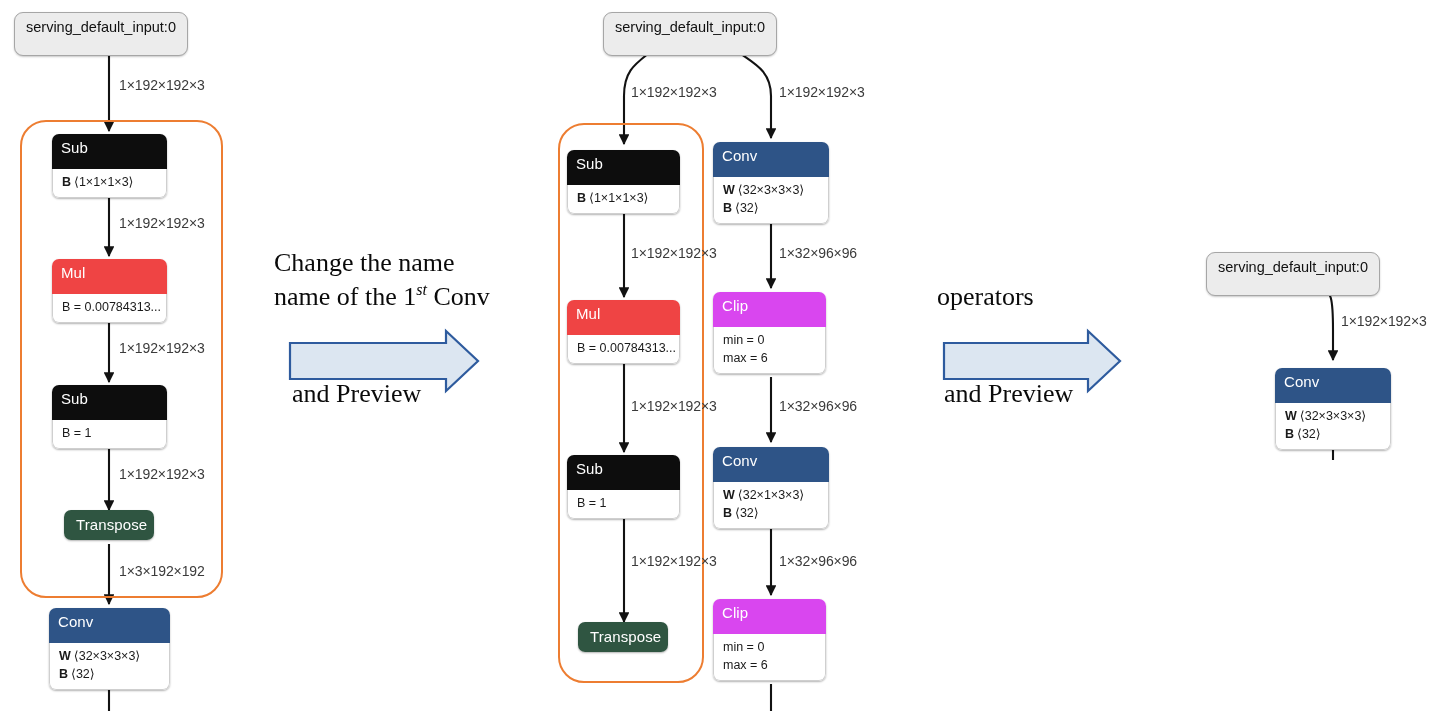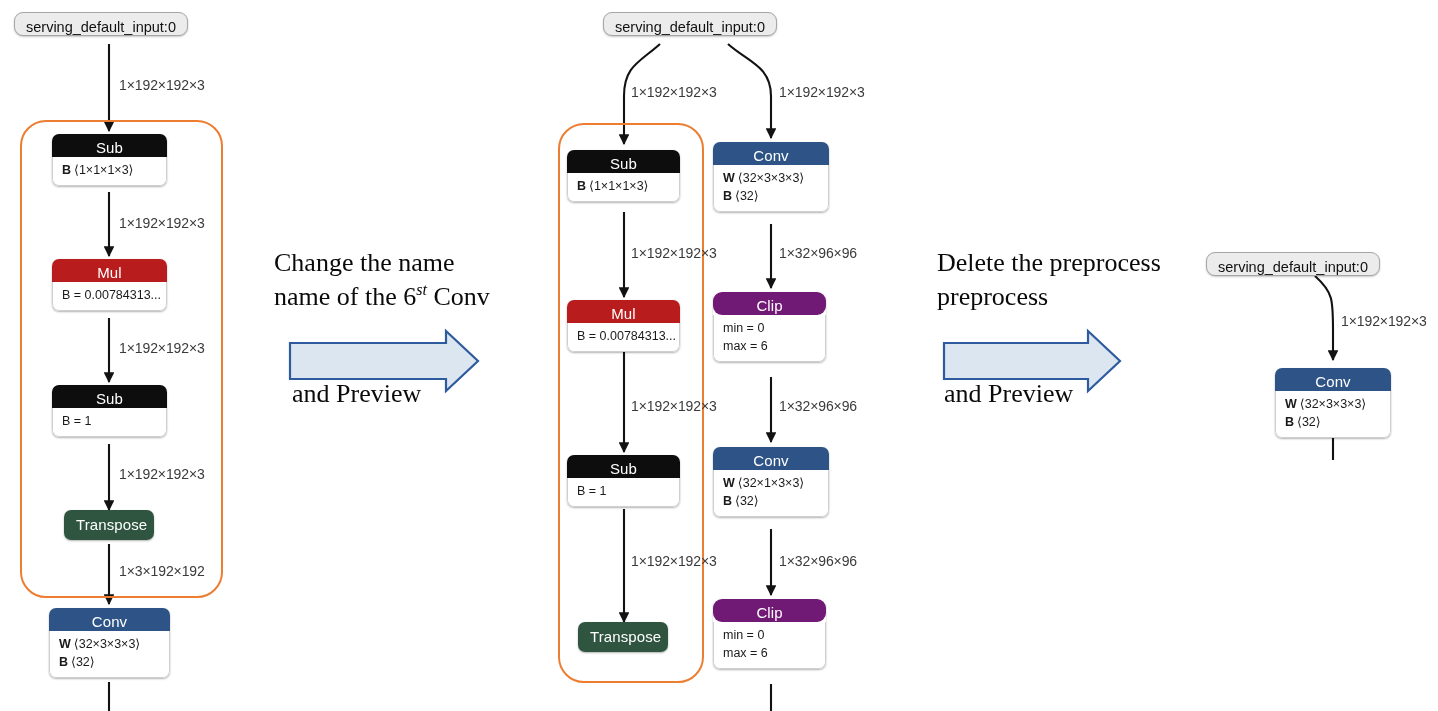--- a/index.html
+++ b/index.html
@@ -28,23 +28,22 @@
     border-radius: 7px;
     overflow: hidden;
     box-sizing: border-box;
     box-shadow: 0 1px 2px rgba(0,0,0,0.30);
     background: #ffffff;
   }
   .node .hdr {
     font-size: 15px;
     line-height: 1;
     color: #ffffff;
-    padding: 6px 9px 2px 9px;
+    padding: 6px 9px 14px 9px;
     letter-spacing: 0.1px;
-    text-align: center;
   }
   .node .body {
     background: #ffffff;
     padding: 4px 9px 5px 9px;
     font-size: 12.5px;
     color: #1a1a1a;
     border: 1px solid #cfcfcf;
     border-top: none;
     border-bottom-left-radius: 7px;
     border-bottom-right-radius: 7px;
@@ -61,34 +60,34 @@
   .node.solid {
     
   }
   .node.solid .hdr {
     padding: 7px 12px 8px 12px;
     text-align: left;
   }
 
   
   .n-sub   .hdr { background: #0d0d0d; }
-  .n-mul   .hdr { background: #b91c1c; }
+  .n-mul   .hdr { background: #ef4444; }
   .n-conv  .hdr { background: #2e5487; }
-  .n-clip  .hdr { background: #701a75; border-radius: 9px; }
+  .n-clip  .hdr { background: #d946ef; }
   .n-trans .hdr { background: #2f5541; }
 
   
   .iopill {
     position: absolute;
     background: #ececec;
     border: 1px solid #a6a6a6;
     border-radius: 9px;
     font-size: 14.5px;
     color: #111111;
-    padding: 6px 11px 0 11px;
+    padding: 6px 11px 20px 11px;
     white-space: nowrap;
     box-sizing: border-box;
     box-shadow: 0 1px 2px rgba(0,0,0,0.22);
   }
 
   
   .edgelabel {
     position: absolute;
     font-size: 14px;
     color: #3b3b3b;
@@ -237,21 +236,21 @@
 
     <div class="edgelabel" style="left:119px; top:77px;">1×192×192×3</div>
     <div class="edgelabel" style="left:119px; top:215px;">1×192×192×3</div>
     <div class="edgelabel" style="left:119px; top:340px;">1×192×192×3</div>
     <div class="edgelabel" style="left:119px; top:466px;">1×192×192×3</div>
     <div class="edgelabel" style="left:119px; top:563px;">1×3×192×192</div>
   </div>
 
   <div class="annot" style="left:274px; top:247px;">Change the name</div>
   <div class="annot" style="left:274px; top:280px;">
-    <span>name of the 6</span><sup>st</sup><span> Conv</span>
+    <span>name of the 1</span><sup>st</sup><span> Conv</span>
   </div>
   <div class="annot-sub" style="left:292px; top:379px;">and Preview</div>
 
   <div>
 
     <div class="iopill" style="left:603px; top:12px;">serving_default_input:0</div>
 
     <div class="node n-sub" style="left:567px; top:150px; width:113px;">
       <div class="hdr">Sub</div>
       <div class="body">
@@ -335,23 +334,22 @@
     <div class="edgelabel" style="left:631px; top:245px;">1×192×192×3</div>
     <div class="edgelabel" style="left:631px; top:398px;">1×192×192×3</div>
     <div class="edgelabel" style="left:631px; top:553px;">1×192×192×3</div>
 
     <div class="edgelabel" style="left:779px; top:84px;">1×192×192×3</div>
     <div class="edgelabel" style="left:779px; top:245px;">1×32×96×96</div>
     <div class="edgelabel" style="left:779px; top:398px;">1×32×96×96</div>
     <div class="edgelabel" style="left:779px; top:553px;">1×32×96×96</div>
   </div>
 
-  <div class="annot" style="left:937px; top:247px;">Delete the preprocess</div>
   <div class="annot" style="left:937px; top:280px;">
-    <span>preprocess</span><sup></sup><span></span>
+    <span>operators</span><sup></sup><span></span>
   </div>
   <div class="annot-sub" style="left:944px; top:379px;">and Preview</div>
 
   <div>
 
     <div class="iopill" style="left:1206px; top:252px;">serving_default_input:0</div>
 
     <div class="node n-conv" style="left:1275px; top:368px; width:116px;">
       <div class="hdr">Conv</div>
       <div class="body">

